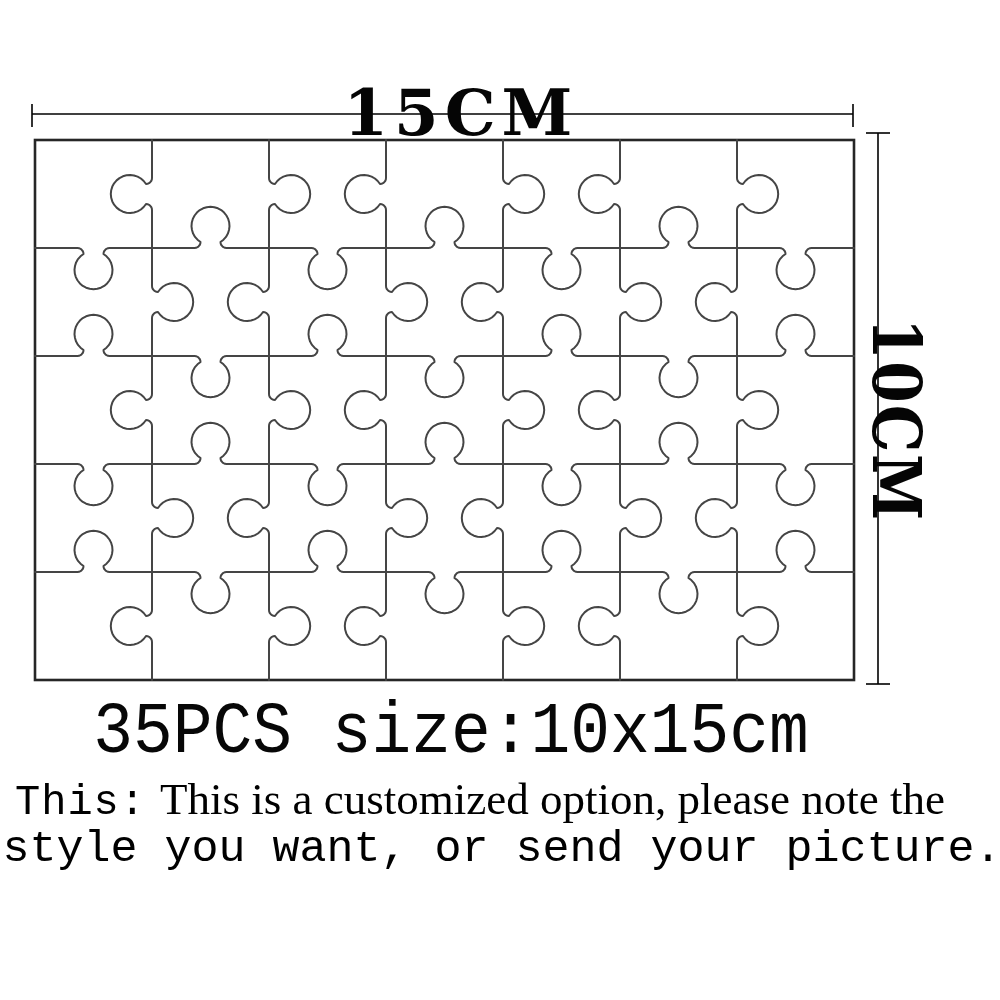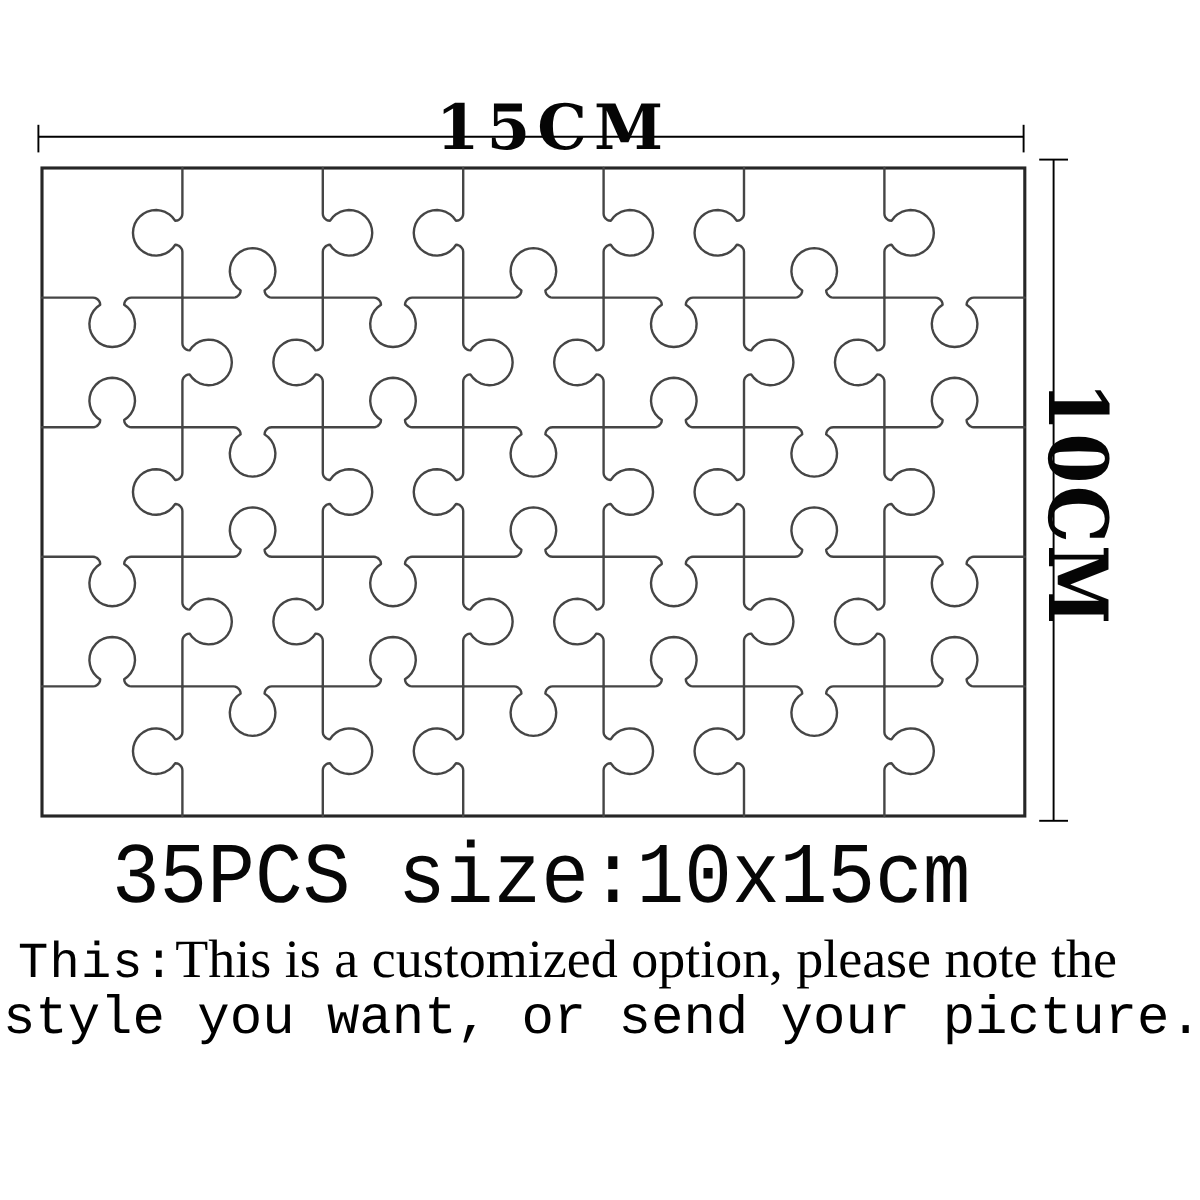--- a/index.html
+++ b/index.html
@@ -1,28 +1,28 @@
 <!DOCTYPE html>
 <html><head>
 <meta charset="utf-8">
 <style>
   html,body{margin:0;padding:0;background:#fff;}
   .stage{position:relative;width:1000px;height:1000px;background:#fff;overflow:hidden;
          font-family:"Liberation Serif", serif;color:#000;}
   .stage svg{position:absolute;left:0;top:0;}
   .label{position:absolute;white-space:nowrap;line-height:1;}
   .dim-label{font-family:"DejaVu Serif", serif;font-weight:bold;color:#050505;}
-  .width-label{left:461px;top:81px;font-size:52px;letter-spacing:6px;transform:translateX(-50%);}
+  .width-label{left:461px;top:81px;font-size:64px;letter-spacing:6px;transform:translateX(-50%);}
   .height-label{left:897px;top:420px;font-size:68px;letter-spacing:2px;
                 transform:translate(-50%,-50%) rotate(90deg) scaleX(0.88);}
   .caption{left:451px;top:697px;font-family:"Liberation Mono", monospace;font-size:72px;
            transform:translateX(-50%) scaleX(0.92);color:#070707;}
   .notice-line1{left:15px;top:777px;font-size:0;}
   .notice-prefix{font-family:"Liberation Mono", monospace;font-size:42px;letter-spacing:1px;vertical-align:baseline;}
-  .notice-text{font-family:"Liberation Serif", serif;font-size:45px;margin-left:0;vertical-align:baseline;}
+  .notice-text{font-family:"Liberation Serif", serif;font-size:45px;margin-left:14px;vertical-align:baseline;}
   .notice-line2{left:502px;top:827px;font-family:Liberation Mono, monospace;font-size:45px;
                 transform:translateX(-50%);}
 </style>
 </head>
 <body>
 
 <div class="stage">
 
   <svg width="1000" height="1000" viewBox="0 0 1000 1000">
 

